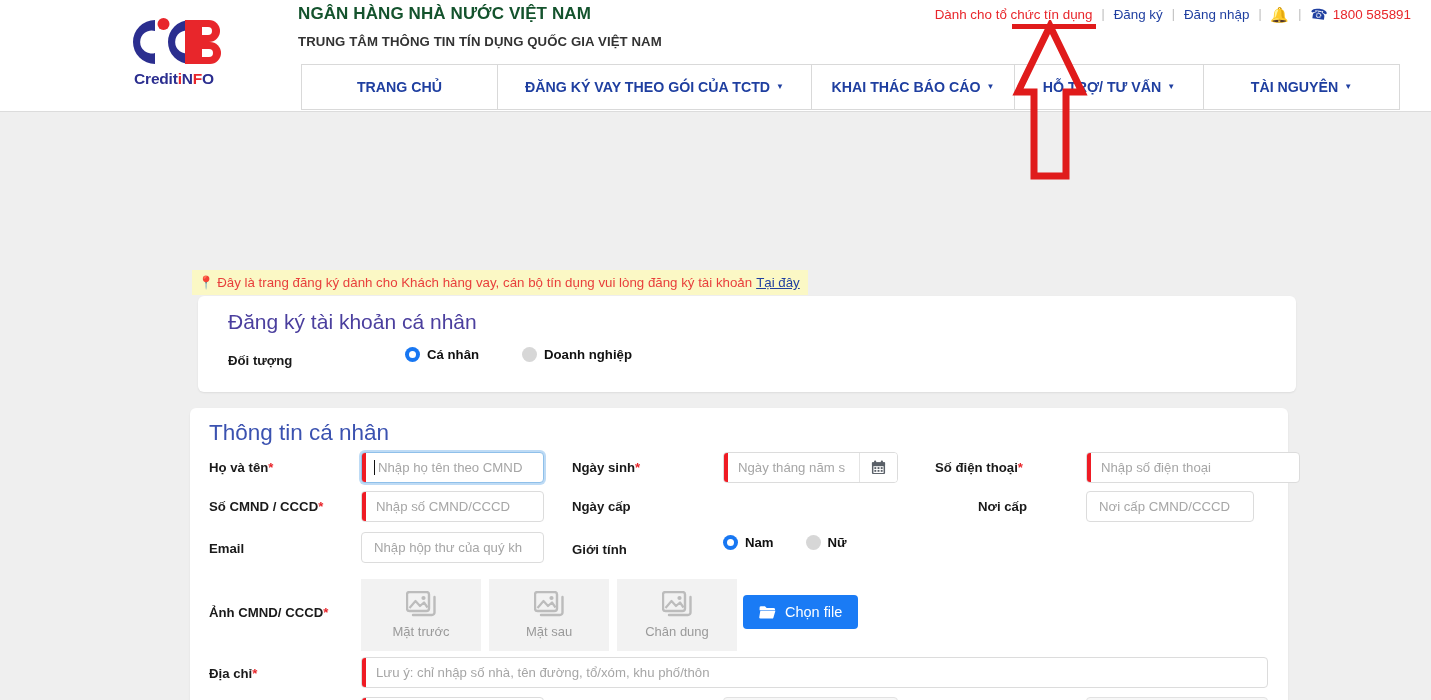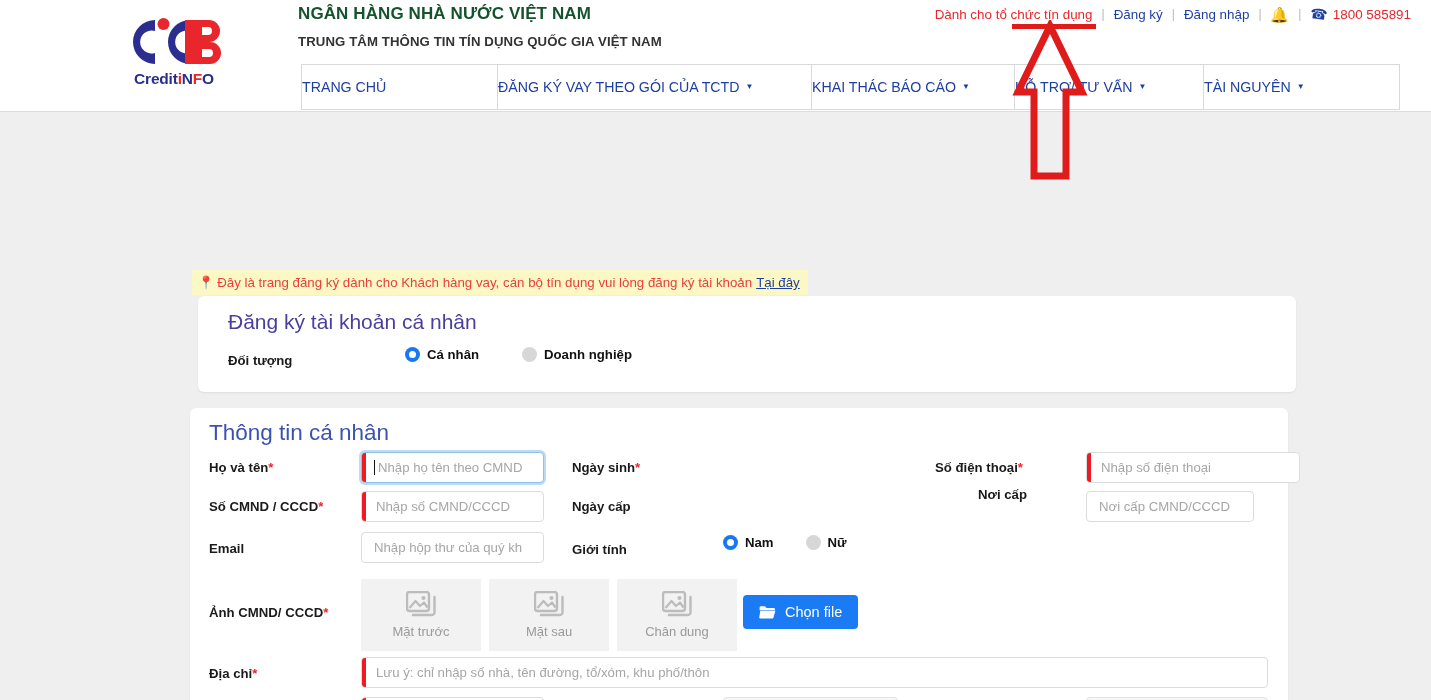--- a/index.html
+++ b/index.html
@@ -64,24 +64,24 @@
 
   
   .mainnav {
     position: absolute; left: 301px; top: 64px;
     display: flex;
     height: 46px;
     border: 1px solid #d9d9d9;
     background: #fff;
   }
   .navitem {
-    display: flex; align-items: center; justify-content: flex-start;
+    display: flex; align-items: center; justify-content: center;
     height: 100%;
     color: #1f3fa0;
-    font-size: 14.2px; font-weight: normal;
+    font-size: 14.2px; font-weight: bold;
     border-right: 1px solid #d9d9d9;
     white-space: nowrap;
     cursor: pointer;
   }
   .navitem:last-child { border-right: none; }
   .caret { margin-left: 6px; font-size: 8px; line-height: 1; }
 
   
   .annot {
     position: absolute; left: 1004px; top: 20px;
@@ -310,38 +310,58 @@
       <span>Họ và tên</span><span class="req">*</span>
     </div>
     <div class="field reqbar focused" style="left:171px; top:44px; width:183px; height:31px;">
       <span class="caretbar"></span>
       <span class="ph">Nhập họ tên theo CMND</span>
     </div>
 
     <div class="lbl" style="left:382px; top:52px;">
       <span>Ngày sinh</span><span class="req">*</span>
     </div>
+    <div class="field reqbar" style="left:533px; top:44px; width:175px; height:31px;">
+      <span class="ph">Ngày tháng năm s</span>
+      <span class="cal-btn">
+        <svg width="15" height="15" viewBox="0 0 16 16">
+          <rect x="1" y="2.5" width="14" height="12.5" rx="1.2" fill="#5a6068"></rect>
+          <rect x="1" y="2.5" width="14" height="3" fill="#5a6068"></rect>
+          <rect x="3.4" y="0.6" width="2" height="3" rx=".7" fill="#5a6068"></rect>
+          <rect x="10.6" y="0.6" width="2" height="3" rx=".7" fill="#5a6068"></rect>
+          <rect x="2.6" y="6.6" width="10.8" height="7.3" fill="#ffffff"></rect>
+          <g fill="#5a6068">
+            <rect x="3.6" y="7.6" width="2" height="2"></rect>
+              <rect x="7" y="7.6" width="2" height="2"></rect>
+              <rect x="10.4" y="7.6" width="2" height="2"></rect>
+            <rect x="3.6" y="10.6" width="2" height="2"></rect>
+              <rect x="7" y="10.6" width="2" height="2"></rect>
+              <rect x="10.4" y="10.6" width="2" height="2"></rect>
+          </g>
+        </svg>
+      </span>
+    </div>
 
     <div class="lbl" style="left:745px; top:52px;">
       <span>Số điện thoại</span><span class="req">*</span>
     </div>
     <div class="field reqbar" style="left:896px; top:44px; width:214px; height:31px;">
       <span class="ph">Nhập số điện thoại</span>
     </div>
 
     <div class="lbl" style="left:19px; top:91px;">
       <span>Số CMND / CCCD</span><span class="req">*</span>
     </div>
     <div class="field reqbar" style="left:171px; top:83px; width:183px; height:31px;">
       <span class="ph">Nhập số CMND/CCCD</span>
     </div>
 
     <div class="lbl" style="left:382px; top:91px;">Ngày cấp</div>
 
-    <div class="lbl" style="left:745px; top:79px;padding-left:43px;">Nơi cấp</div>
+    <div class="lbl" style="left:745px; top:91px;padding-left:43px;">Nơi cấp</div>
     <div class="field" style="left:896px; top:83px; width:168px; height:31px;">
       <span class="ph">Nơi cấp CMND/CCCD</span>
     </div>
 
     <div class="lbl" style="left:19px; top:133px;">Email</div>
     <div class="field" style="left:171px; top:124px; width:183px; height:31px;">
       <span class="ph">Nhập hộp thư của quý kh</span>
     </div>
 
     <div class="lbl" style="left:382px; top:134px;">Giới tính</div>

